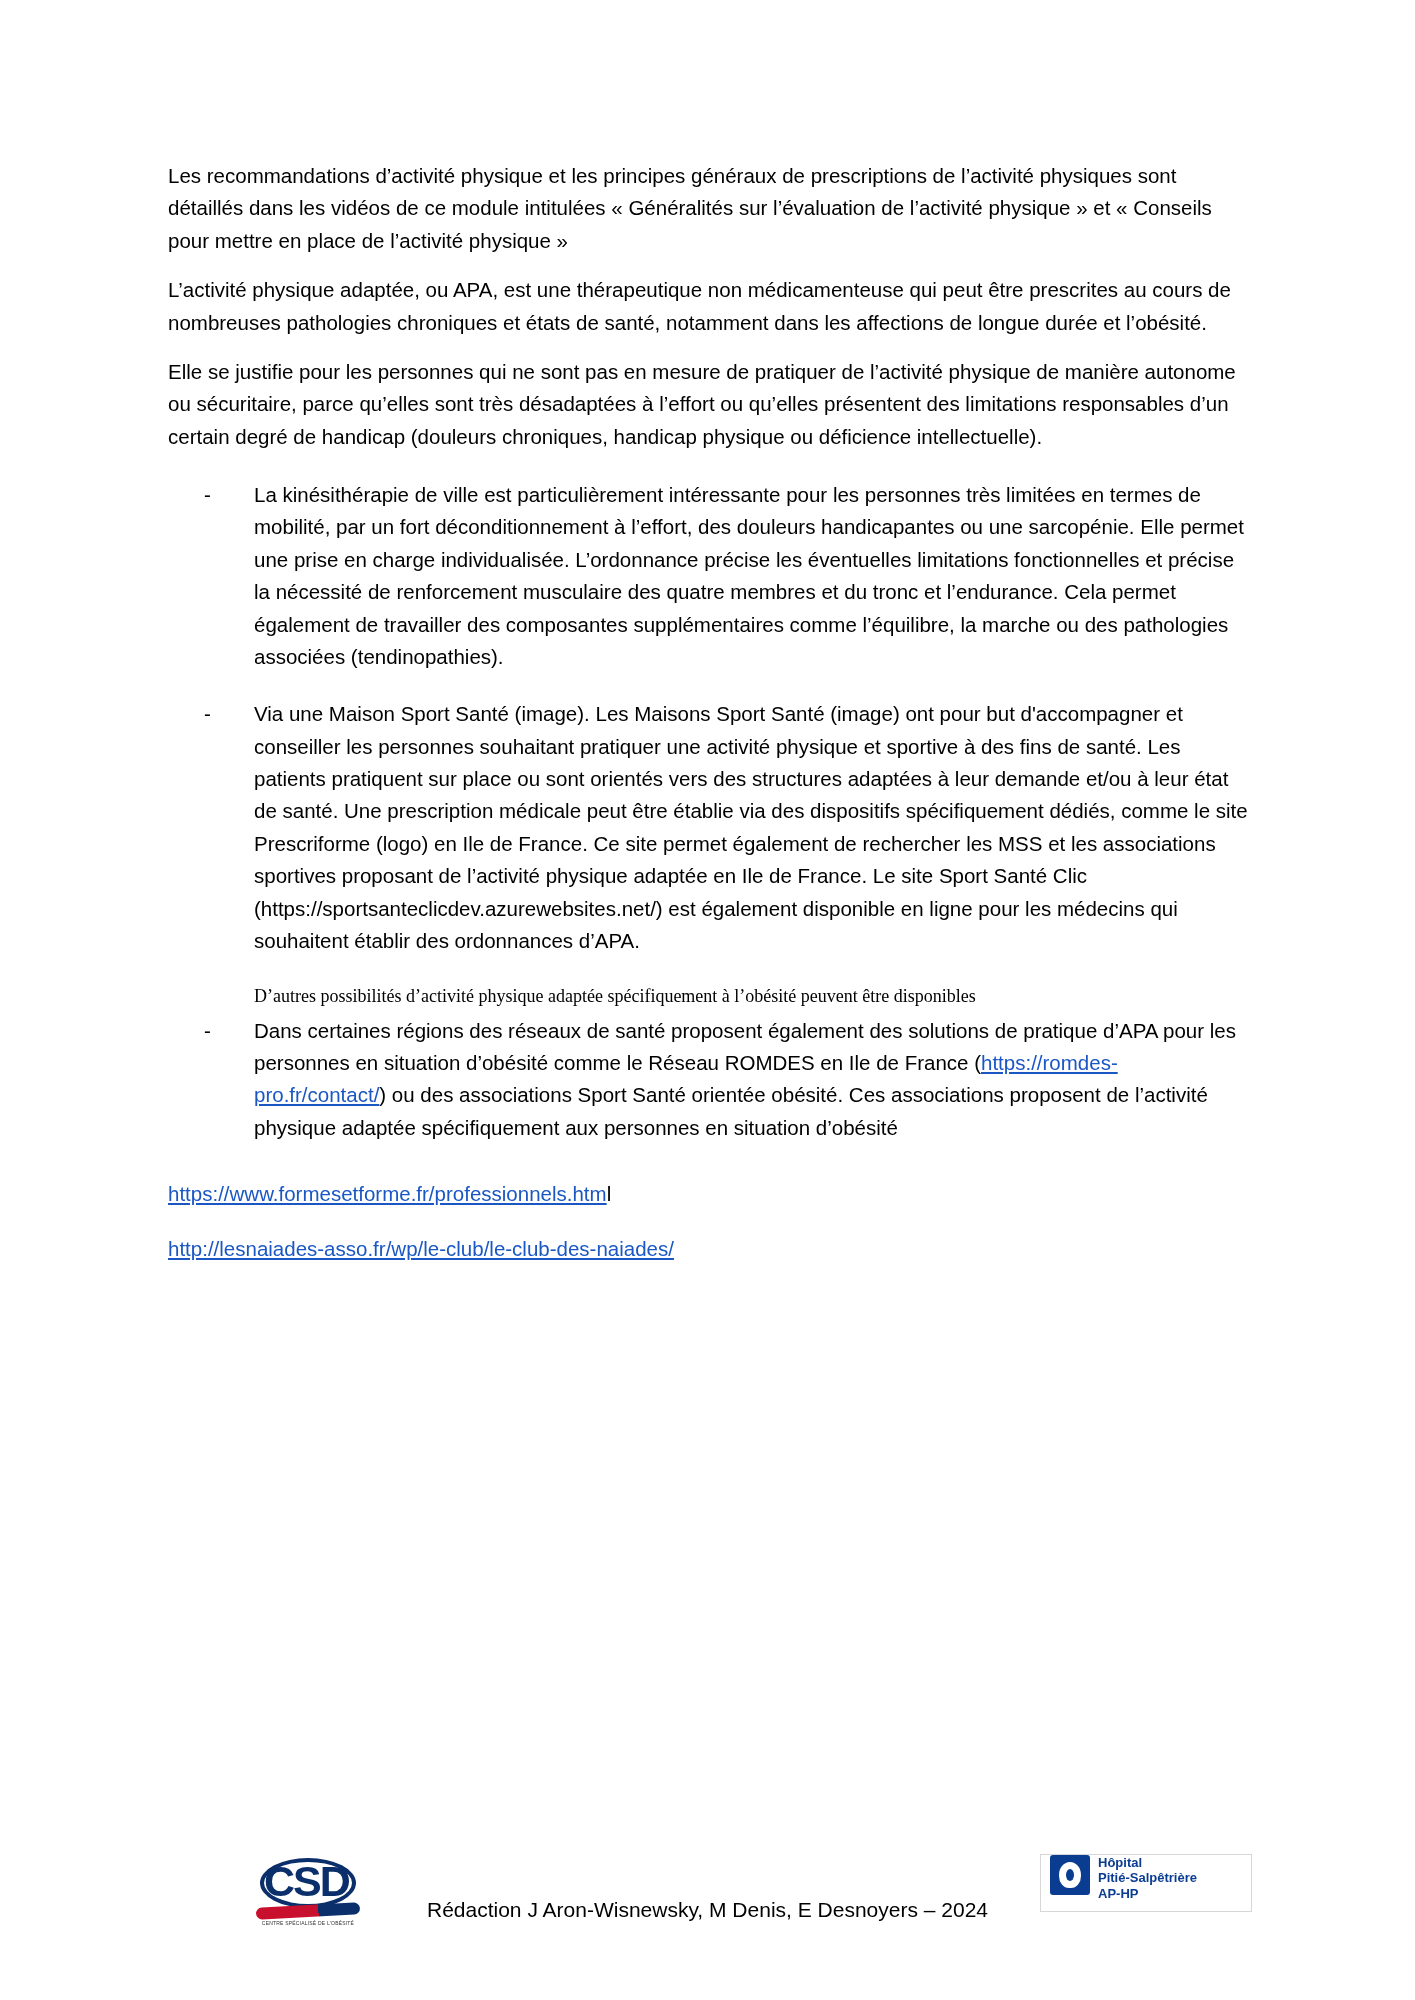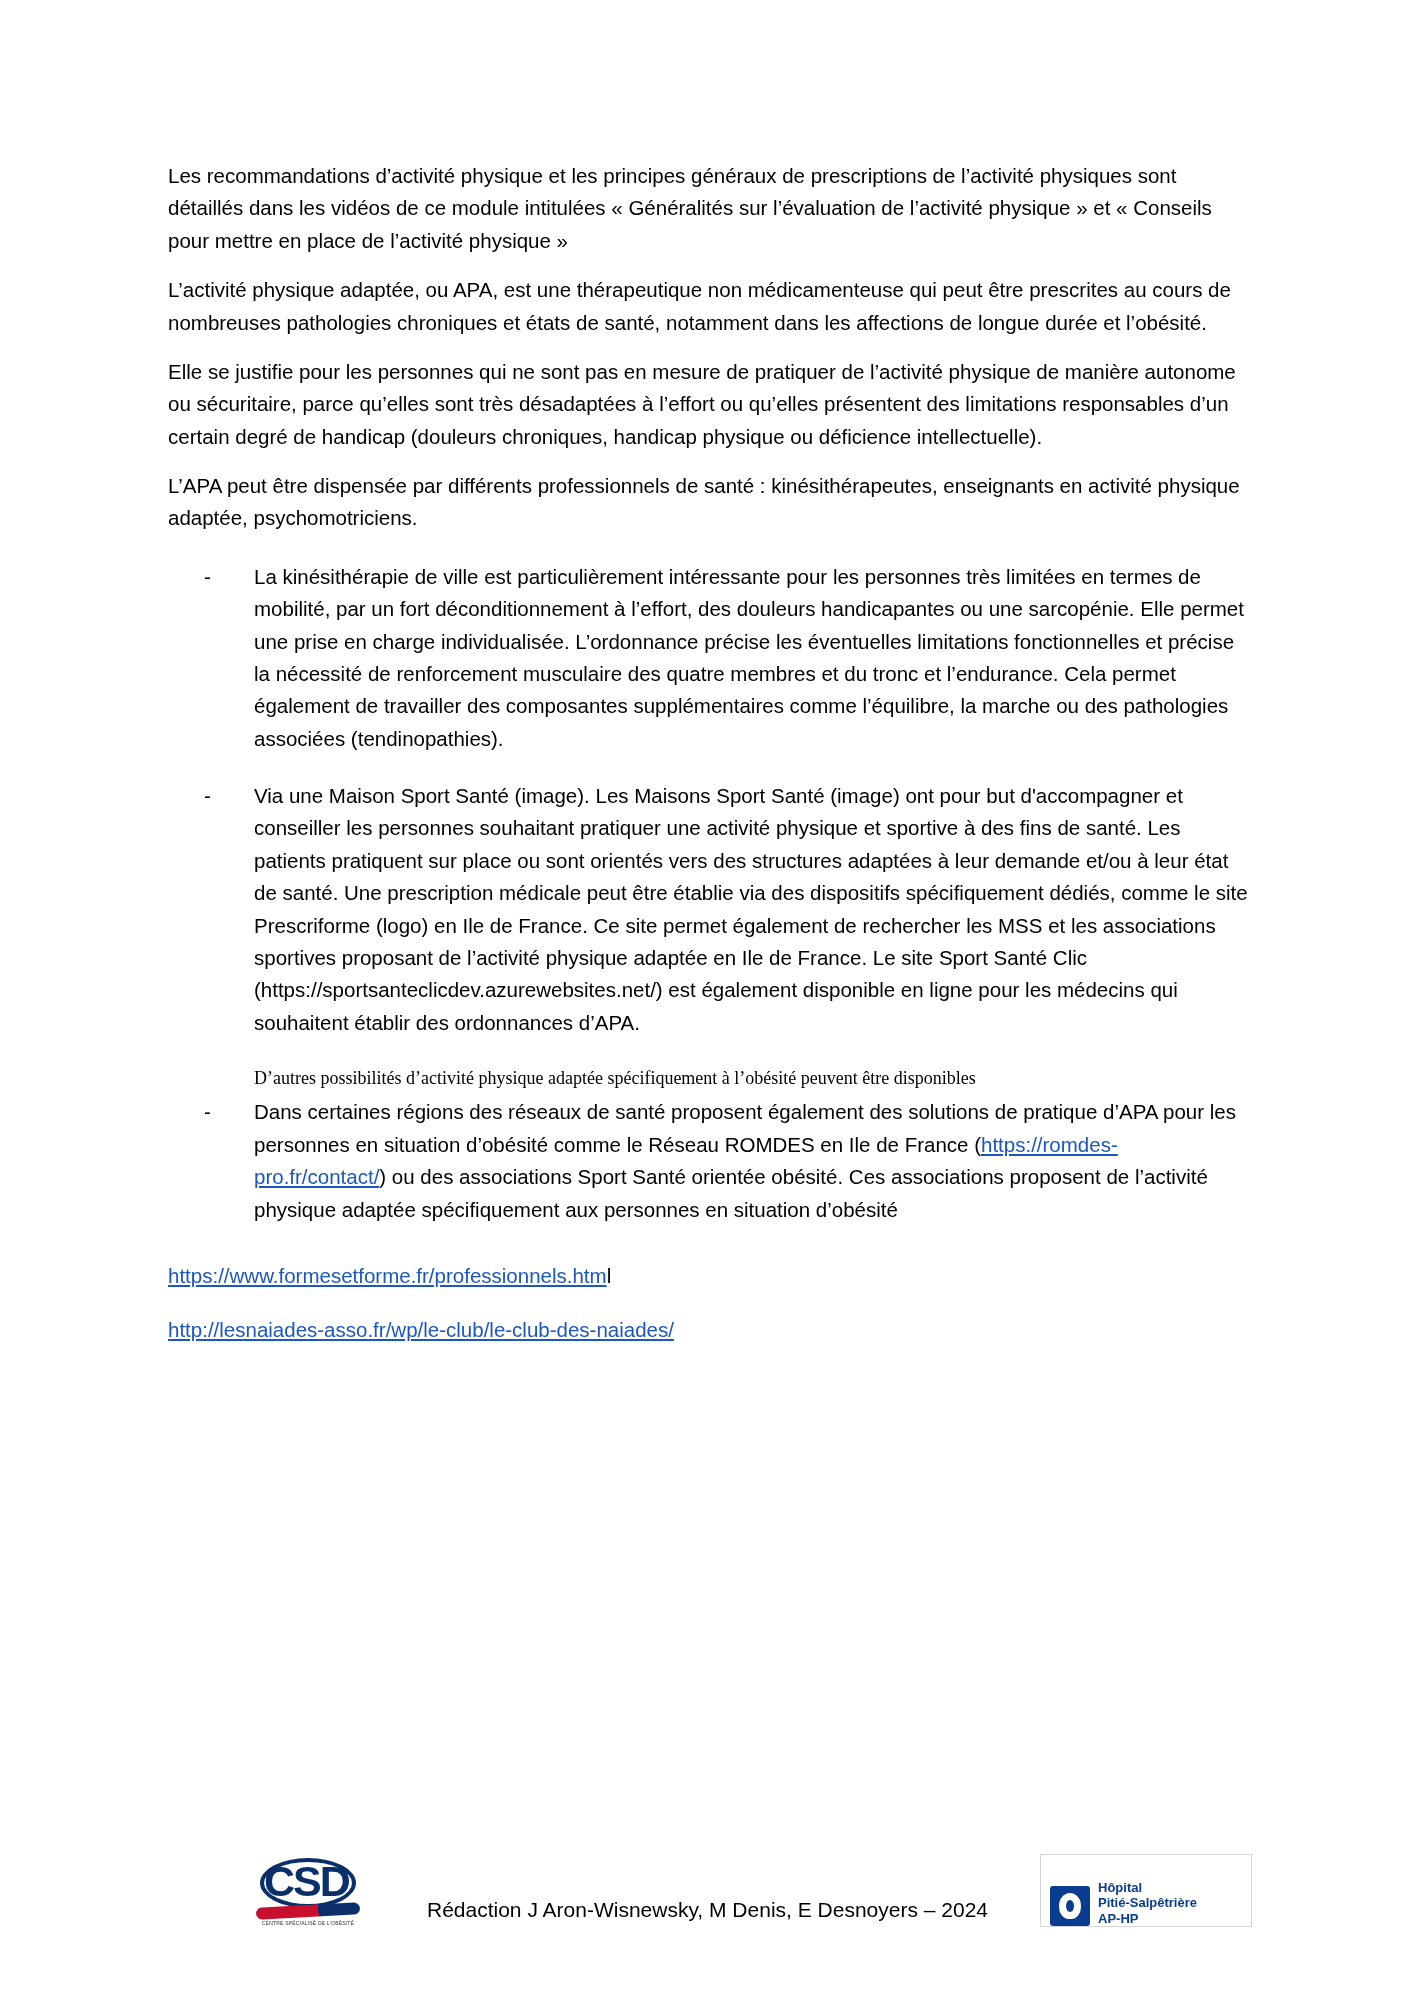--- a/index.html
+++ b/index.html
@@ -147,25 +147,25 @@
     font-family: "Liberation Sans", sans-serif;
     font-size: 5px;
     color: #333;
     letter-spacing: 0.2px;
   }
   .logo-aphp {
     position: absolute;
     left: 1040px;
     top: 2px;
     width: 212px;
-    height: 73px;
+    height: 58px;
     border: 1px solid #d6d6d6;
     background: #ffffff;
     display: flex;
-    align-items: flex-end;
+    align-items: flex-start;
     box-sizing: border-box;
   }
   .logo-aphp .badge {
     width: 40px;
     height: 40px;
     margin: 0 8px 0 9px;
     background: #0a3d91;
     border-radius: 3px;
     position: relative;
     flex: none;
@@ -204,21 +204,20 @@
 <body>
 
 <div class="page">
 
   <div class="content">
 
 
     <p class="para">Les recommandations d’activité physique et les principes généraux de prescriptions de l’activité physiques sont détaillés dans les vidéos de ce module intitulées « Généralités sur l’évaluation de l’activité physique » et « Conseils pour mettre en place de l’activité physique »</p>
     <p class="para">L’activité physique adaptée, ou APA, est une thérapeutique non médicamenteuse qui peut être prescrites au cours de nombreuses pathologies chroniques et états de santé, notamment dans les affections de longue durée et l’obésité.</p>
     <p class="para">Elle se justifie pour les personnes qui ne sont pas en mesure de pratiquer de l’activité physique de manière autonome ou sécuritaire, parce qu’elles sont très désadaptées à l’effort ou qu’elles présentent des limitations responsables d’un certain degré de handicap (douleurs chroniques, handicap physique ou déficience intellectuelle).</p>
-    <p class="para">L’APA peut être dispensée par différents professionnels de santé : kinésithérapeutes, enseignants en activité physique adaptée, psychomotriciens.</p>
 
     <ul class="bullets">
 
       <li>
         <span class="dash">-</span><span>La </span><b>kinésithérapie de ville</b><span> est particulièrement intéressante pour les personnes très limitées en termes de mobilité, par un fort déconditionnement à l’effort, des douleurs handicapantes ou une sarcopénie. Elle permet une prise en charge individualisée. L’ordonnance précise les éventuelles limitations fonctionnelles et précise la nécessité de renforcement musculaire des quatre membres et du tronc et l’endurance. Cela permet également de travailler des composantes supplémentaires comme l’équilibre, la marche ou des pathologies associées (tendinopathies).</span>
       </li>
 
       <li>
         <span class="dash">-</span><span>Via une </span><b>Maison Sport Santé</b><span> (image). Les </span><b>Maisons Sport Santé (image)</b><span> ont pour but d'accompagner et conseiller les personnes souhaitant pratiquer une activité physique et sportive à des fins de santé. Les patients pratiquent sur place ou sont orientés vers des structures adaptées à leur demande et/ou à leur état de santé. Une prescription médicale peut être établie via des dispositifs spécifiquement dédiés, comme le site </span><b>Prescriforme</b><span> (logo) en Ile de France. Ce site permet également de rechercher les MSS et les associations sportives proposant de l’activité physique adaptée en Ile de France. Le site </span><b>Sport Santé Clic</b><span> (https://sportsanteclicdev.azurewebsites.net/) est également disponible en ligne pour les médecins qui souhaitent établir des ordonnances d’APA.</span>
       </li>

